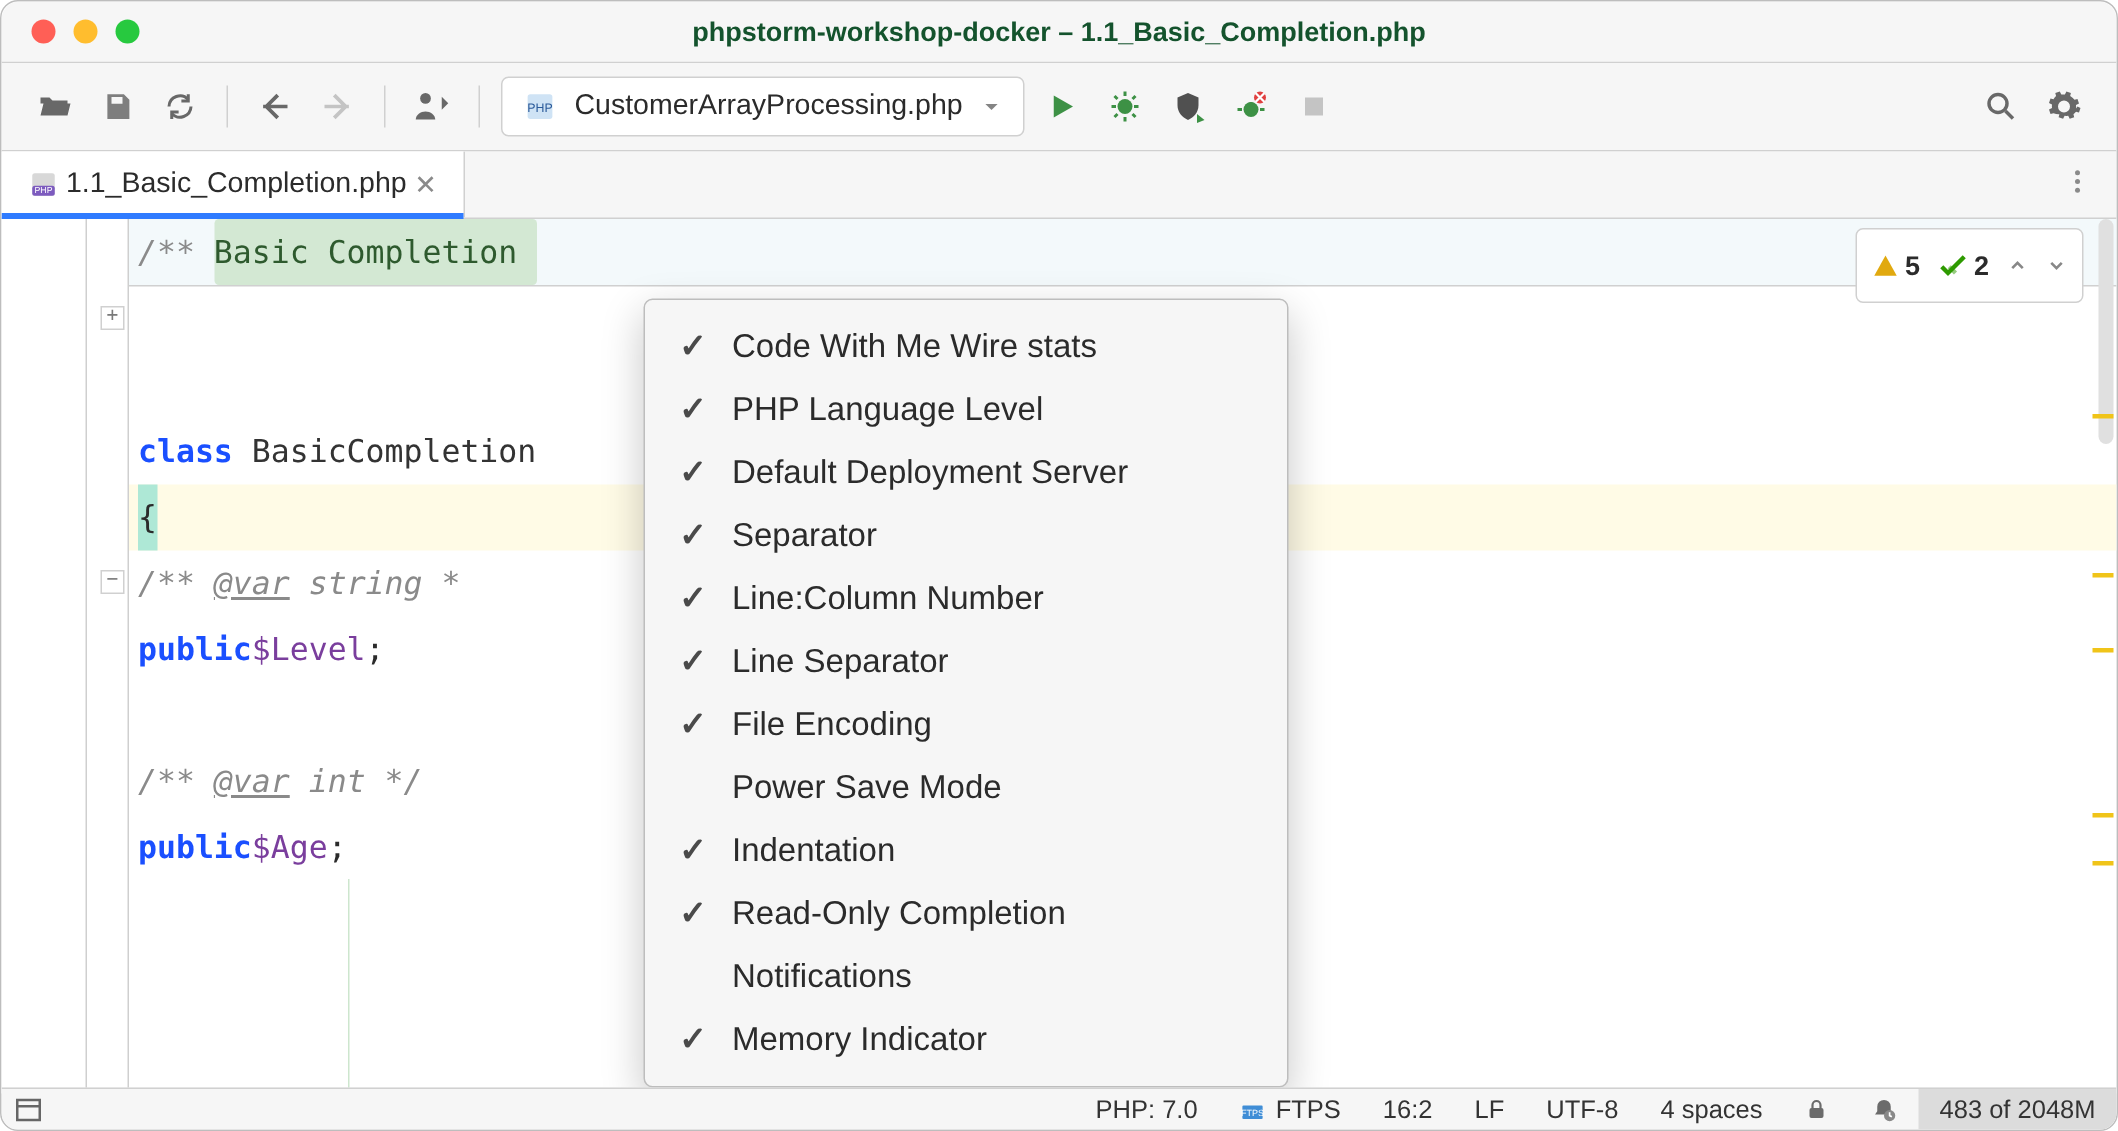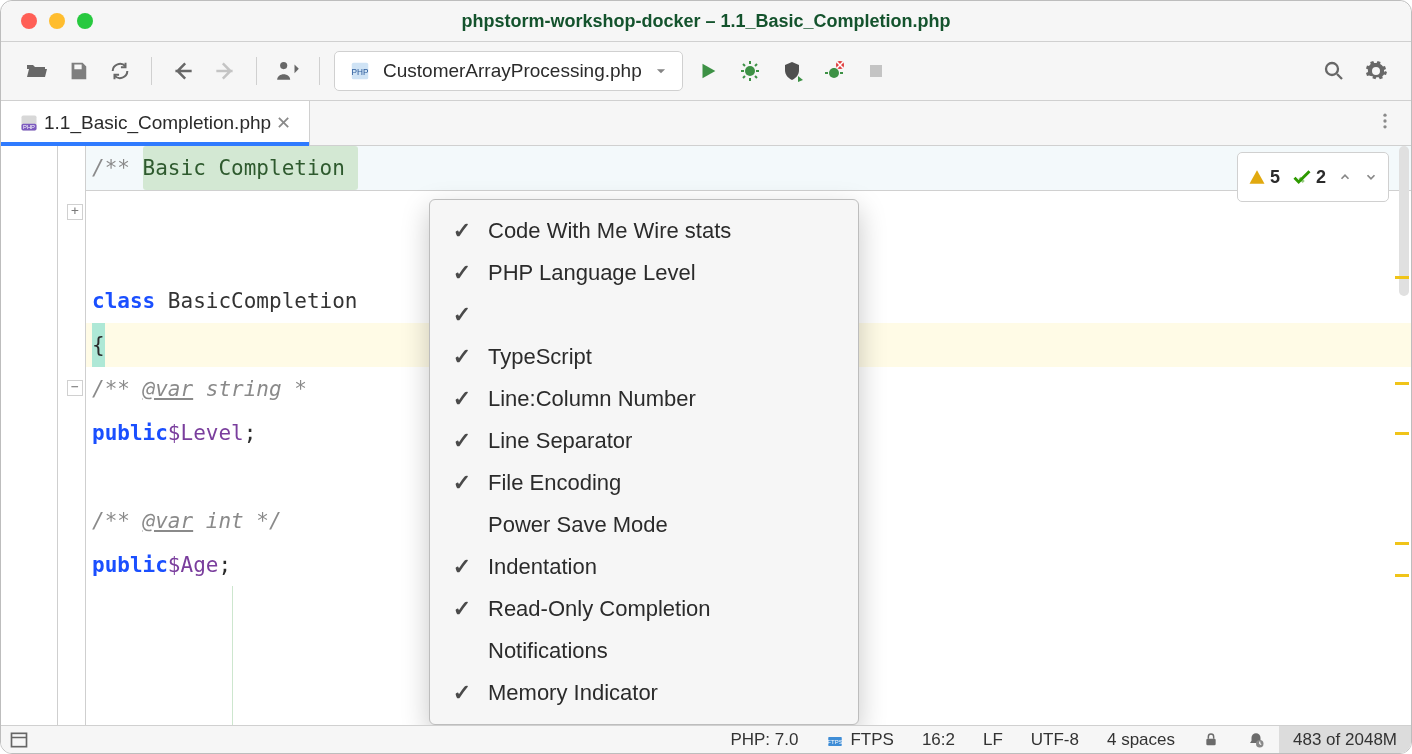--- a/index.html
+++ b/index.html
@@ -281,24 +281,25 @@
     <div class="item">
       <span class="chk">✓</span>
       <span>Code With Me Wire stats</span>
     </div>
     <div class="item">
       <span class="chk">✓</span>
       <span>PHP Language Level</span>
     </div>
     <div class="item">
       <span class="chk">✓</span>
-    </div>
-    <div class="item">
-      <span class="chk">✓</span>
-      <span>TypeScript</span>
+      <span>Default Deployment Server</span>
+    </div>
+    <div class="item">
+      <span class="chk">✓</span>
+      <span>Separator</span>
     </div>
     <div class="item">
       <span class="chk">✓</span>
       <span>Line:Column Number</span>
     </div>
     <div class="item">
       <span class="chk">✓</span>
       <span>Line Separator</span>
     </div>
     <div class="item">

